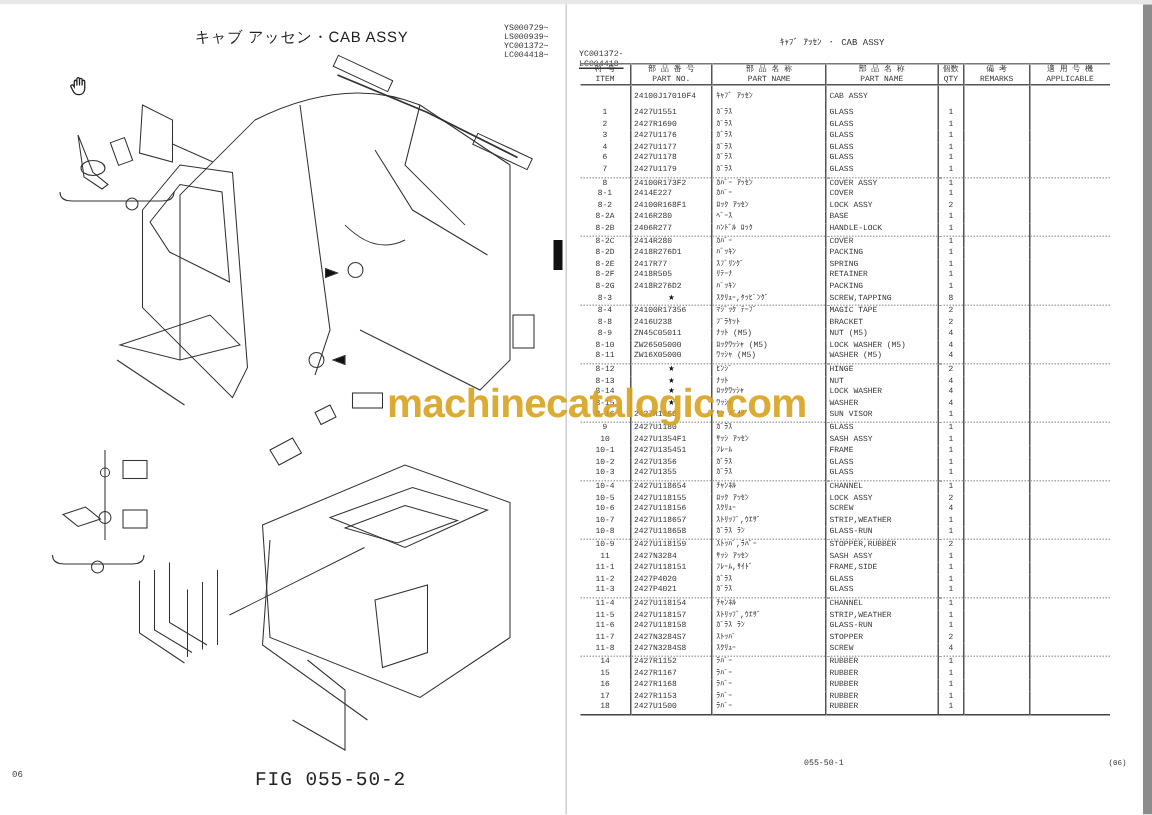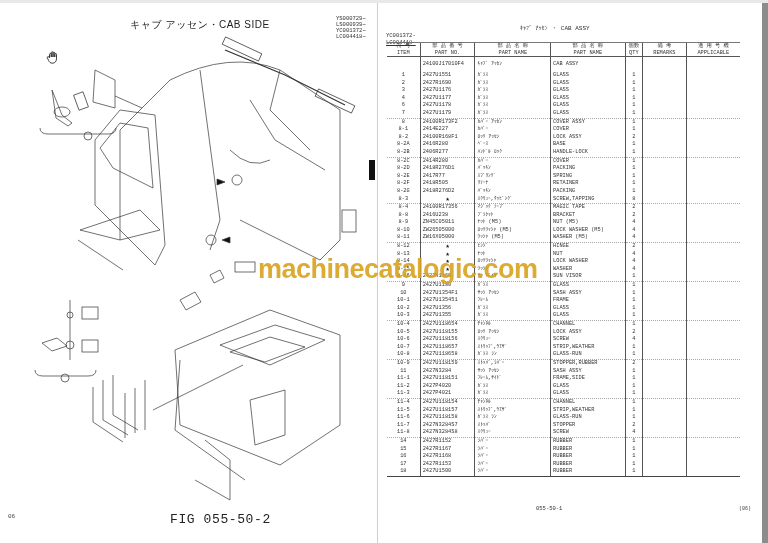--- a/index.html
+++ b/index.html
@@ -35,21 +35,21 @@
   .r-page-code{position:absolute;left:536px;top:505px;font-family:"Liberation Mono",monospace;font-size:5.5px;color:#333;}
   .r-cont{position:absolute;left:739px;top:506px;font-family:"Liberation Mono",monospace;font-size:5px;color:#333;}
   .star{font-size:7px;color:#111;}
 </style>
 </head>
 <body>
 
 <div class="topline"></div>
 
 <div class="page-left"></div>
-<div class="fig-title">キャブ アッセン・CAB SIDE</div>
+<div class="fig-title">キャブ アッセン・CAB ASSY</div>
 <div class="serials">
   <div>YS000729~</div>
   <div>LS000939~</div>
   <div>YC001372~</div>
   <div>LC004418~</div>
 </div>
 
 <svg class="hand-icon" viewBox="0 0 16 16">
   <path d="M4 9 V5 a1 1 0 0 1 2 0 V8 V3 a1 1 0 0 1 2 0 V8 V3.5 a1 1 0 0 1 2 0 V8 V5 a1 1 0 0 1 2 0 V10 c0 3 -2 5 -4 5 h-1 c-2 0 -3 -1 -4 -3 l-1.5 -3 a1 1 0 0 1 1.8 -1 z" fill="#fff" stroke="#222" stroke-width="1"></path>
 </svg>

